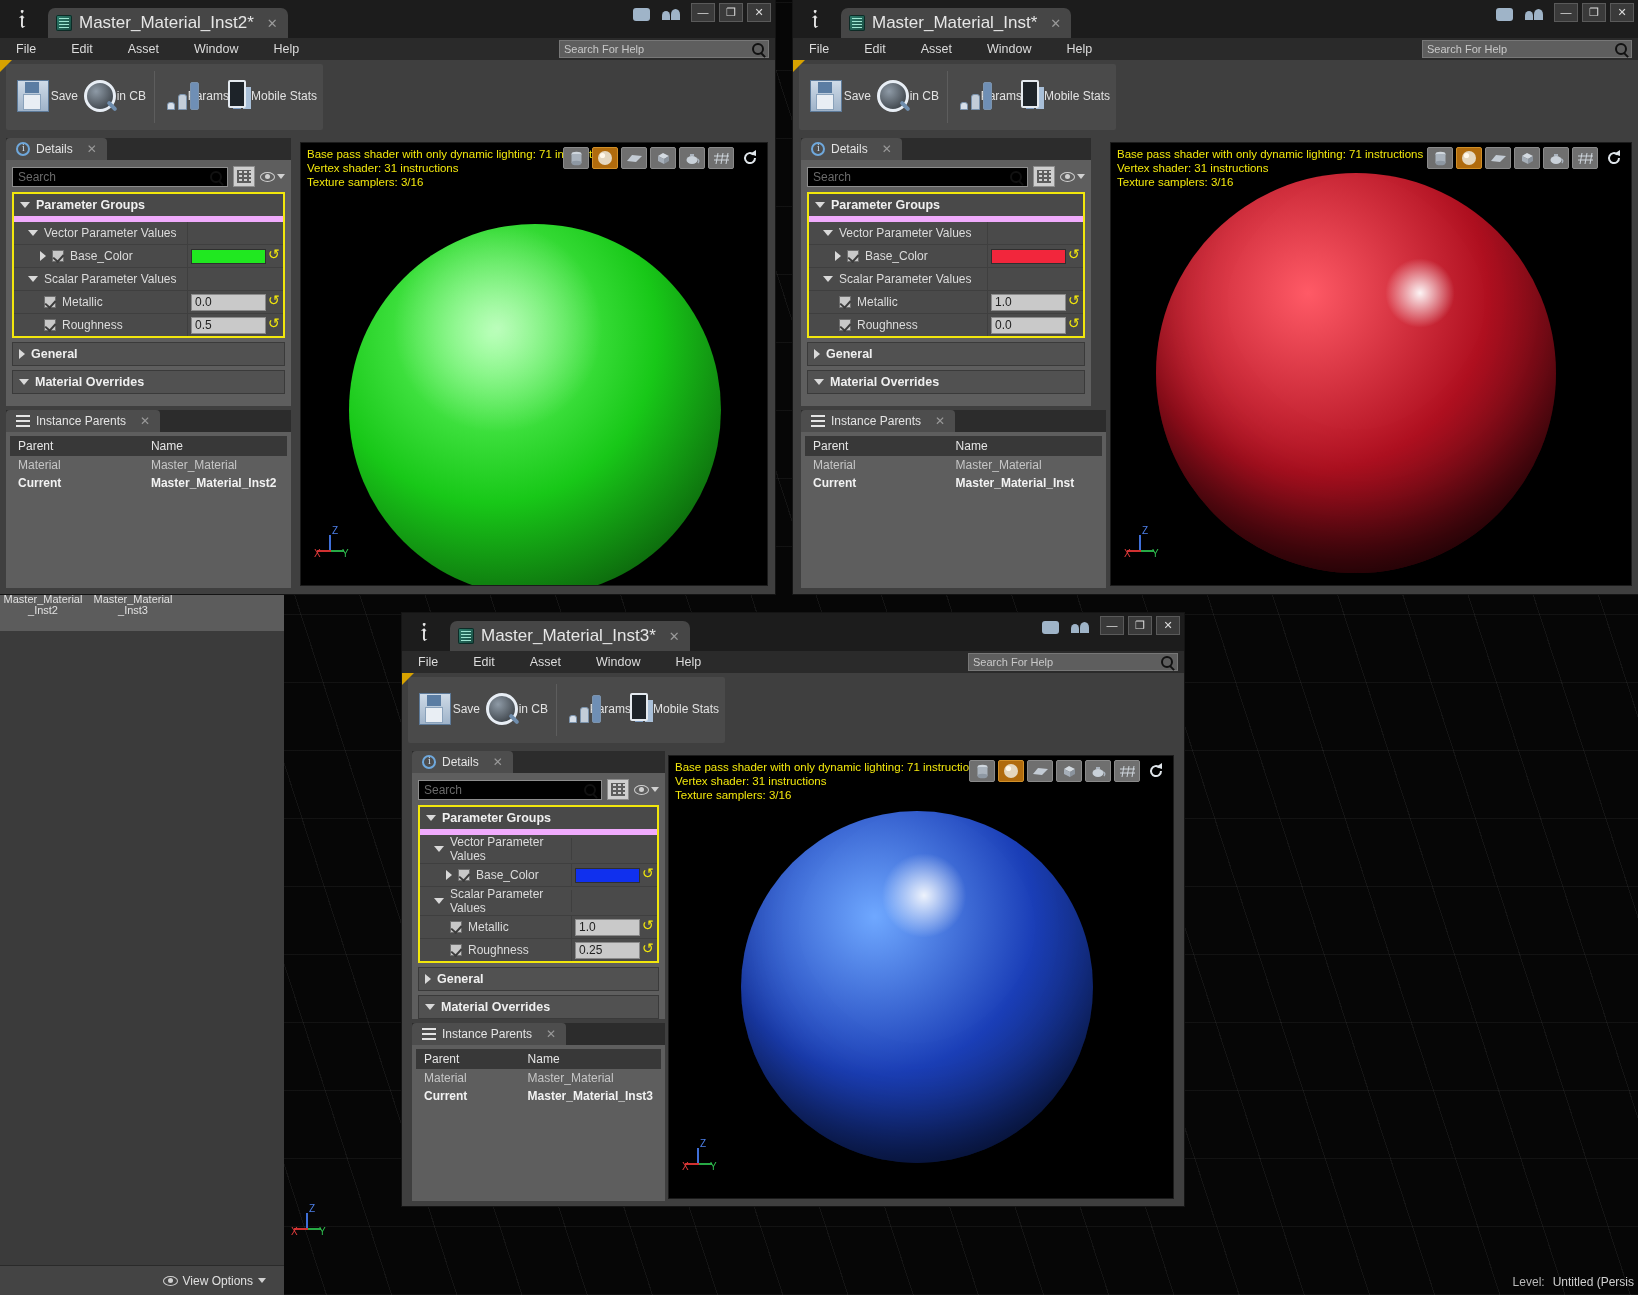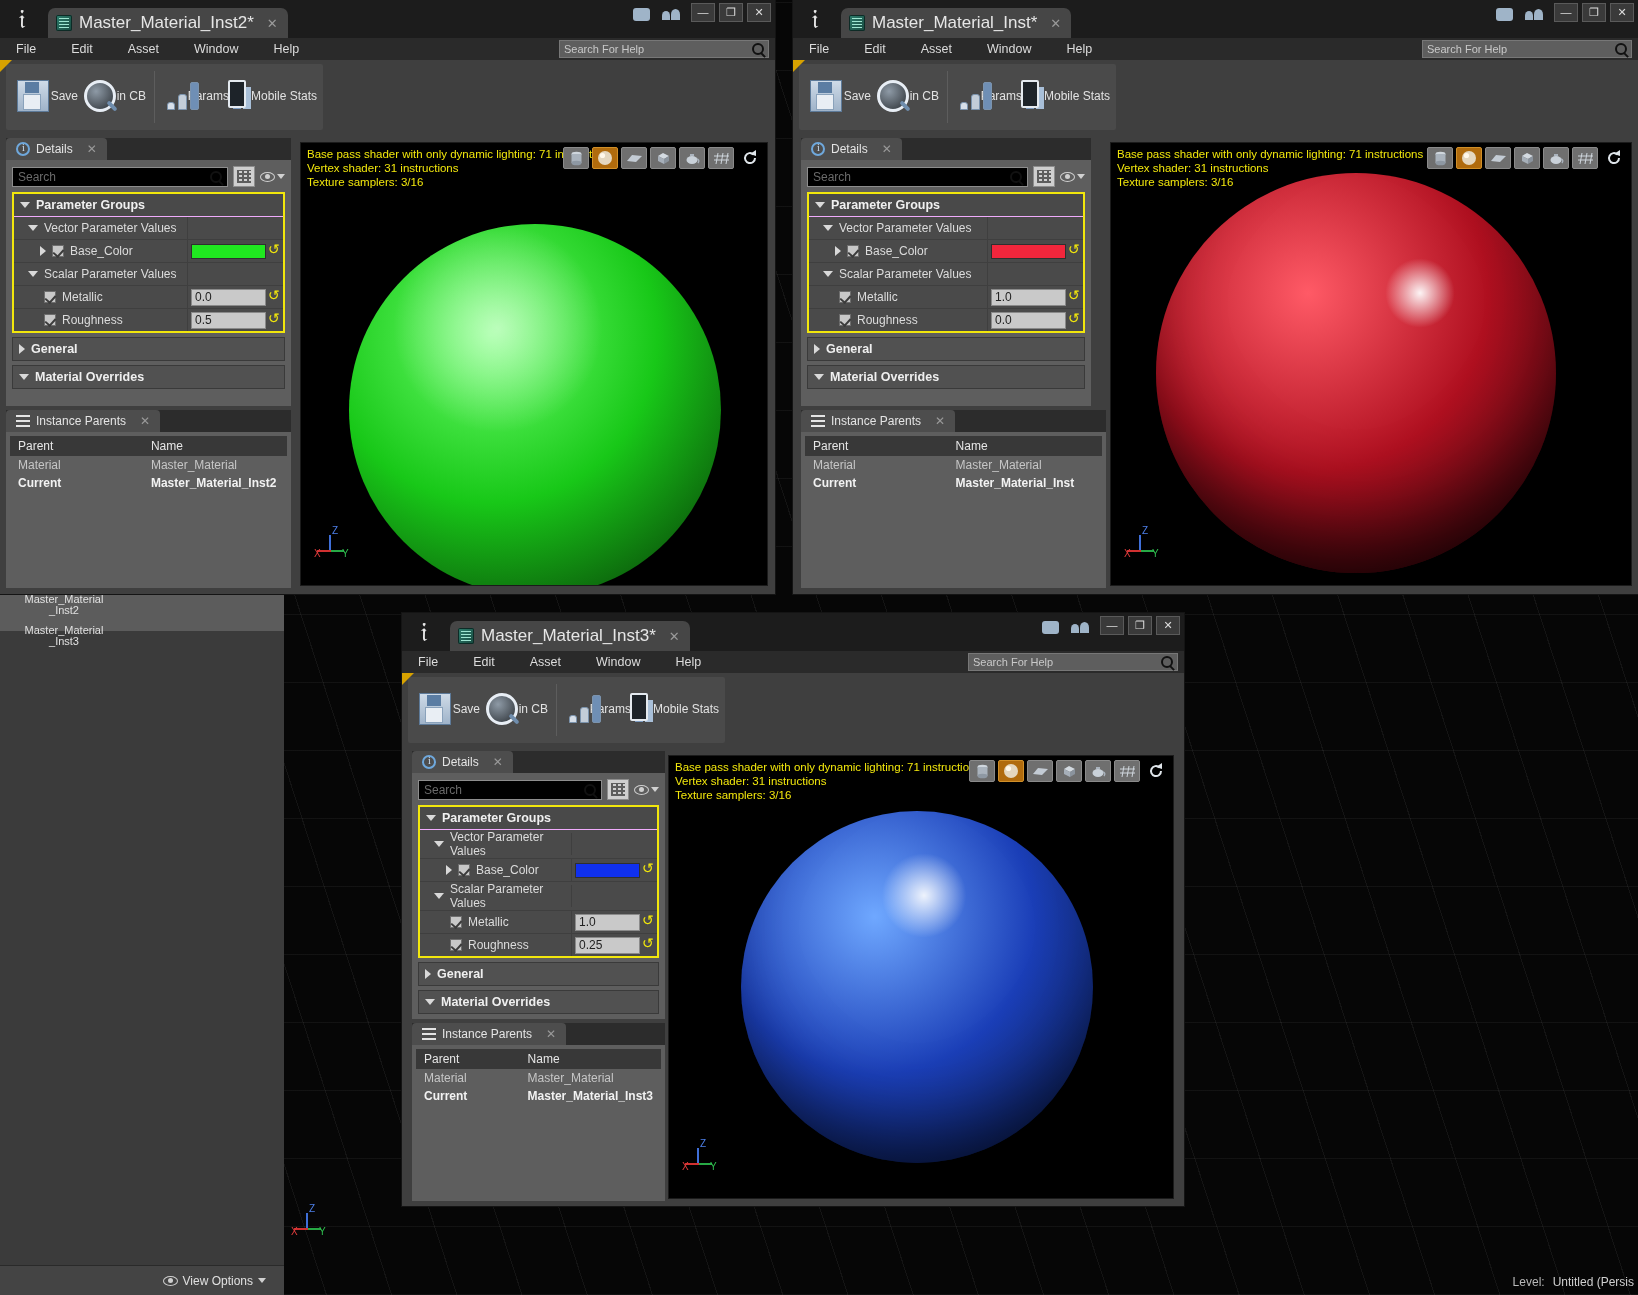--- a/index.html
+++ b/index.html
@@ -24,23 +24,22 @@
     background-color:#060606;
   }
   
   #cb-strip {
     position:absolute; left:0; top:590px; width:284px; height:705px;
     background:#3b3b3b;
     border-top:1px solid #1b1b1b;
   }
   #cb-assets {
     position:absolute; left:0; top:0; width:284px; height:40px;
-    display:flex; gap:6px; padding-left:22px;
+    display:flex; gap:6px; padding-left:1px;
     background:#5c5c5c;
-    flex-direction:column;
   }
   .cb-asset { width:84px; text-align:center; font-size:11px; color:#e0e0e0; line-height:11px; padding-top:3px;}
   #cb-bottom {
     position:absolute; left:0; bottom:0; width:284px; height:30px;
     background:#444; display:flex; align-items:center; justify-content:flex-end;
     padding-right:18px; gap:5px; border-top:1px solid #2a2a2a;
   }
   .eye-glyph { display:inline-block; width:15px; height:10px; border-radius:50% 50%;
      border:1.5px solid #cfcfcf; position:relative;}
   .eye-glyph:after{content:"";position:absolute;left:4px;top:1.5px;width:5px;height:5px;border-radius:50%;background:#cfcfcf;}
@@ -142,21 +141,21 @@
   .sq-btn { width:22px;height:21px; background:#cfcfcf; border:1px solid #8d8d8d;
      display:flex;align-items:center;justify-content:center;}
   .sq-btn .g{width:14px;height:13px;background:
      repeating-linear-gradient(0deg,#5d5d5d 0 2px,transparent 2px 4px),
      repeating-linear-gradient(90deg,#5d5d5d 0 2px,transparent 2px 5px);}
   .eye-btn{display:flex;align-items:center;gap:2px;}
   .caret-dn{width:0;height:0;border-left:4px solid transparent;border-right:4px solid transparent;border-top:5px solid #d0d0d0;}
 
   .param-box { border:2px solid #f2e70c; background:#4a4a4a; }
   .grp-header { background:#494949; padding:4px 6px; font-size:12.5px; font-weight:bold; color:#f0f0f0;
-     display:flex; align-items:center; gap:6px; border-bottom:1px solid #f0abfc;}
+     display:flex; align-items:center; gap:6px; border-bottom:6px solid #f0abfc;}
   .tri-dn{width:0;height:0;border-left:5px solid transparent;border-right:5px solid transparent;border-top:6px solid #d9d9d9;}
   .tri-rt{width:0;height:0;border-top:5px solid transparent;border-bottom:5px solid transparent;border-left:6px solid #d9d9d9;}
   .prow { display:flex; align-items:center; min-height:22px; border-bottom:1px solid #3f3f3f;}
   .prow .pname { flex:1; display:flex; align-items:center; gap:6px; padding-left:14px; font-size:12px; color:#dcdcdc;}
   .prow.sub .pname{padding-left:26px;}
   .prow .pval { width:96px; border-left:1px solid #3f3f3f; display:flex; align-items:center; gap:3px;
      padding:0 3px; height:22px;}
   .chk { width:12px;height:12px;background:#c8c8c8;border:1px solid #6e6e6e;position:relative;}
   .chk:after{content:"";position:absolute;left:2px;top:1px;width:5px;height:8px;border:solid #3b3b3b;
      border-width:0 2px 2px 0;transform:rotate(42deg);}

